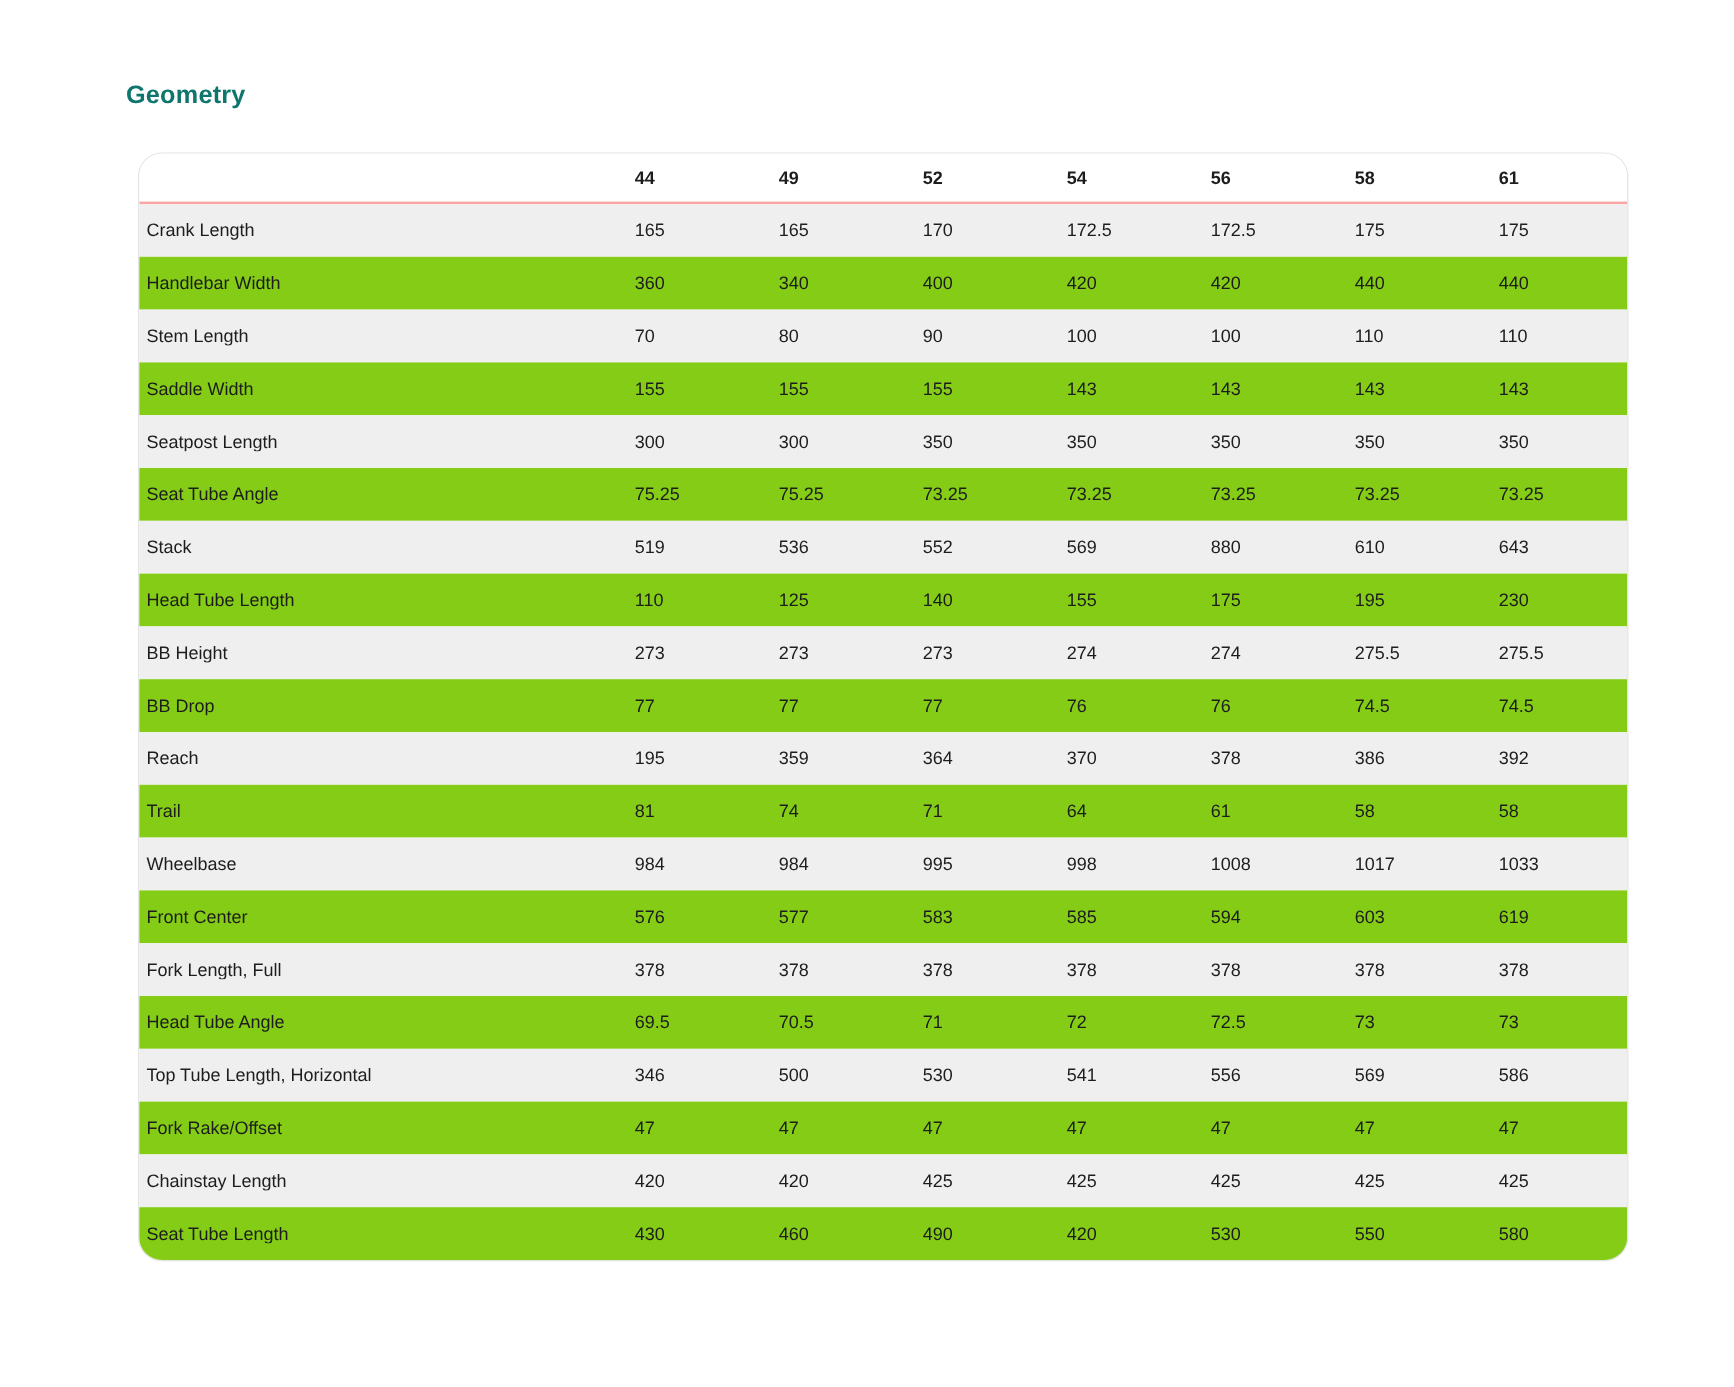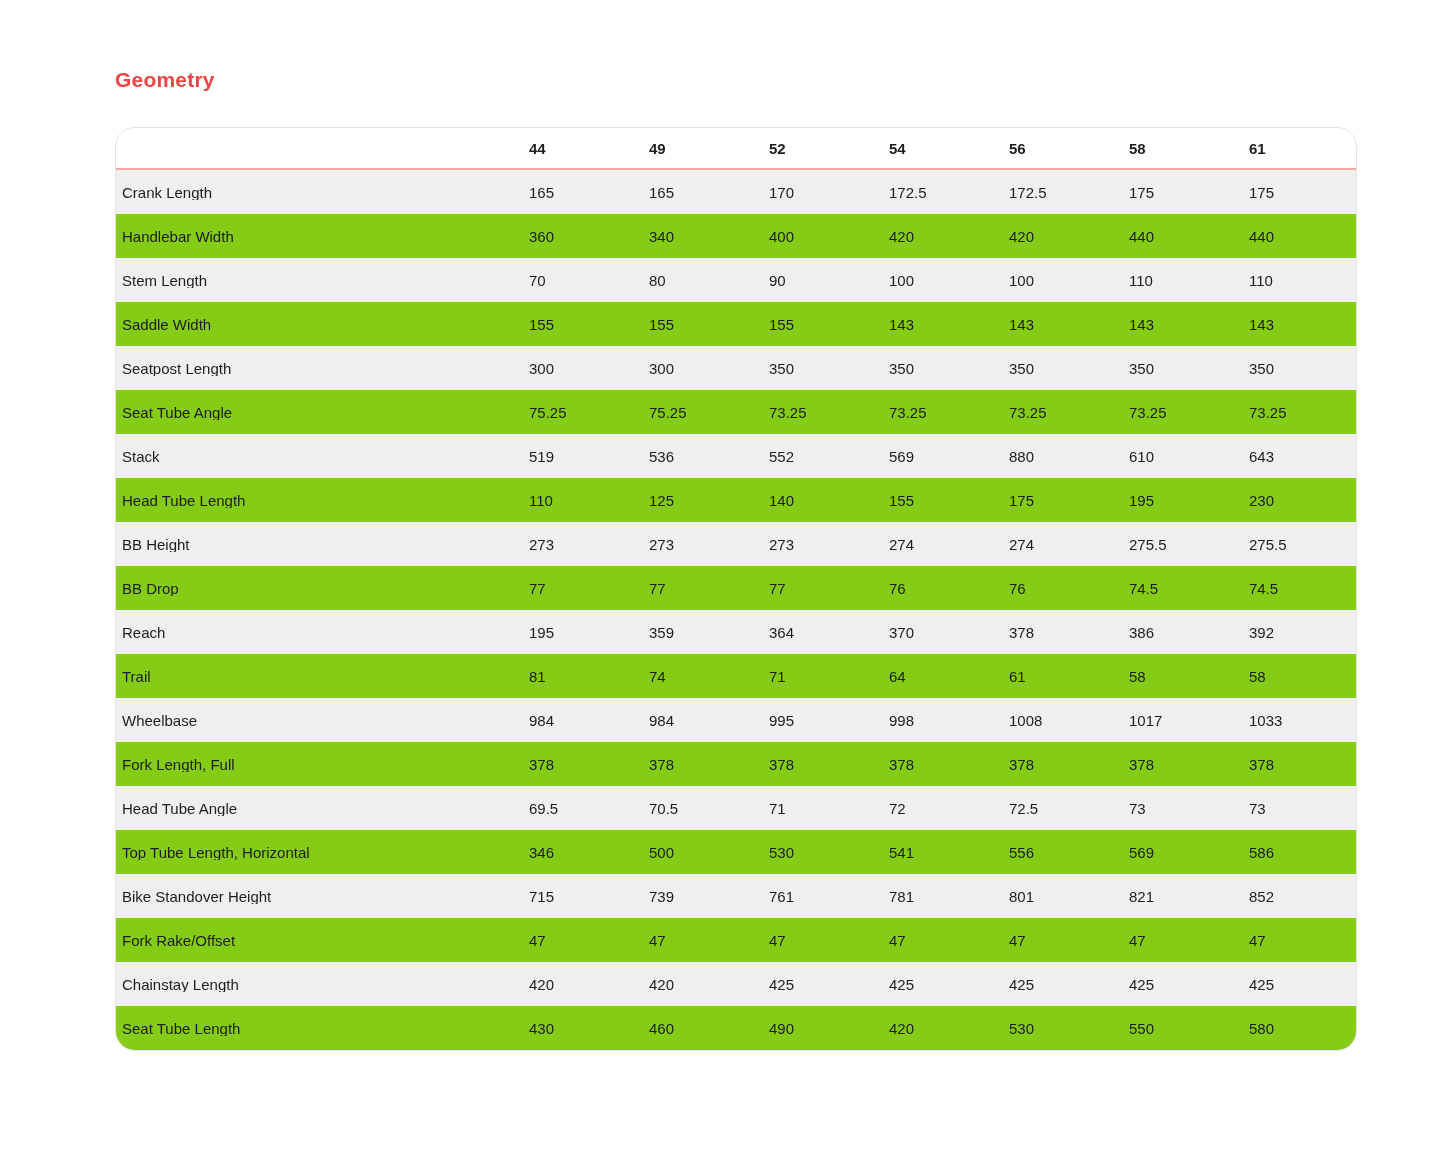--- a/index.html
+++ b/index.html
@@ -10,26 +10,26 @@
   body {
     width: 1445px;
     height: 1156px;
     position: relative;
     font-family: "Liberation Sans", "DejaVu Sans", sans-serif;
     color: #1d1d1d;
     -webkit-font-smoothing: antialiased;
   }
   .page-title {
     position: absolute;
-    left: 115px;
+    left: 105px;
     top: 68px;
     margin: 0;
     font-size: 21px;
     font-weight: 700;
-    color: #ef4444;
+    color: #0f766e;
     letter-spacing: 0.2px;
   }
   .geo-table {
     position: absolute;
     left: 115px;
     top: 127px;
     width: 1240px;
     border: 1px solid #e3e3e3;
     border-radius: 20px;
     overflow: hidden;
@@ -218,20 +218,30 @@
         <div class="cell label-cell">Wheelbase</div>
         <div class="cell value-cell">984</div>
         <div class="cell value-cell">984</div>
         <div class="cell value-cell">995</div>
         <div class="cell value-cell">998</div>
         <div class="cell value-cell">1008</div>
         <div class="cell value-cell">1017</div>
         <div class="cell value-cell">1033</div>
       </div>
       <div class="row">
+        <div class="cell label-cell">Front Center</div>
+        <div class="cell value-cell">576</div>
+        <div class="cell value-cell">577</div>
+        <div class="cell value-cell">583</div>
+        <div class="cell value-cell">585</div>
+        <div class="cell value-cell">594</div>
+        <div class="cell value-cell">603</div>
+        <div class="cell value-cell">619</div>
+      </div>
+      <div class="row">
         <div class="cell label-cell">Fork Length, Full</div>
         <div class="cell value-cell">378</div>
         <div class="cell value-cell">378</div>
         <div class="cell value-cell">378</div>
         <div class="cell value-cell">378</div>
         <div class="cell value-cell">378</div>
         <div class="cell value-cell">378</div>
         <div class="cell value-cell">378</div>
       </div>
       <div class="row">
@@ -248,30 +258,20 @@
         <div class="cell label-cell">Top Tube Length, Horizontal</div>
         <div class="cell value-cell">346</div>
         <div class="cell value-cell">500</div>
         <div class="cell value-cell">530</div>
         <div class="cell value-cell">541</div>
         <div class="cell value-cell">556</div>
         <div class="cell value-cell">569</div>
         <div class="cell value-cell">586</div>
       </div>
       <div class="row">
-        <div class="cell label-cell">Bike Standover Height</div>
-        <div class="cell value-cell">715</div>
-        <div class="cell value-cell">739</div>
-        <div class="cell value-cell">761</div>
-        <div class="cell value-cell">781</div>
-        <div class="cell value-cell">801</div>
-        <div class="cell value-cell">821</div>
-        <div class="cell value-cell">852</div>
-      </div>
-      <div class="row">
         <div class="cell label-cell">Fork Rake/Offset</div>
         <div class="cell value-cell">47</div>
         <div class="cell value-cell">47</div>
         <div class="cell value-cell">47</div>
         <div class="cell value-cell">47</div>
         <div class="cell value-cell">47</div>
         <div class="cell value-cell">47</div>
         <div class="cell value-cell">47</div>
       </div>
       <div class="row">

